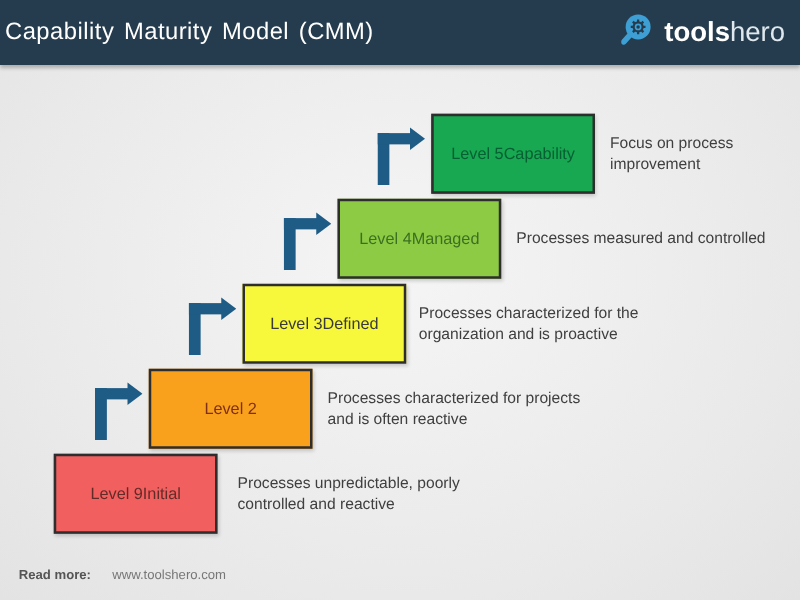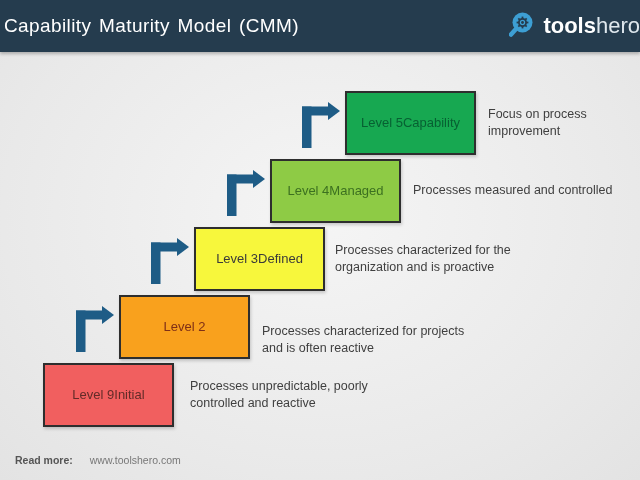--- a/index.html
+++ b/index.html
@@ -8,21 +8,21 @@
     font-family:"Liberation Sans",sans-serif;
     background:radial-gradient(ellipse at 50% 45%, #f5f5f5 0%, #e9e9e9 70%, #e3e3e3 100%);
   }
   
   .header{
     position:absolute;left:0;top:0;width:640px;height:52px;
     background:#253c4e;display:flex;align-items:center;justify-content:space-between;
     box-shadow:0 2px 3px rgba(0,0,0,.25);
   }
   .header .title{color:#ffffff;font-size:19px;letter-spacing:.4px;padding-left:4px;word-spacing:2px;}
-  .logo{display:flex;align-items:center;gap:7px;padding-right:0;}
+  .logo{display:flex;align-items:center;gap:7px;padding-right:12px;}
   .logo .word{font-size:22px;color:#ffffff;white-space:nowrap;}
   .logo .word .bold{font-weight:700;color:#ffffff;}
   .logo .word .light{font-weight:400;color:#dfe8ee;}
   
   .level-box{
     position:absolute;width:131px;height:64px;border:2px solid #2e2e2e;
     box-sizing:border-box;display:flex;flex-direction:row;align-items:center;justify-content:center;
     font-size:13px;line-height:1.45;text-align:center;
     box-shadow:1px 2px 3px rgba(0,0,0,.18);
   }
@@ -37,21 +37,21 @@
   .ar1{left:76px;top:305px;}
   .ar2{left:151px;top:237px;}
   .ar3{left:227px;top:169px;}
   .ar4{left:302px;top:101px;}
   
   .desc{
     position:absolute;height:64px;display:flex;align-items:center;
     font-size:12.5px;line-height:1.4;color:#3f3f3f;
   }
   .d1{left:190px;top:363px;width:195px;}
-  .d2{left:262px;top:308px;width:225px;}
+  .d2{left:262px;top:295px;width:225px;}
   .d3{left:335px;top:227px;width:205px;}
   .d4{left:413px;top:159px;width:235px;white-space:nowrap;}
   .d5{left:488px;top:91px;width:125px;}
   
   .footer{position:absolute;left:15px;top:454px;font-size:10.5px;color:#777777;}
   .footer .lbl{font-weight:700;color:#555555;margin-right:17px;}
 </style>
 </head>
 <body>
 

